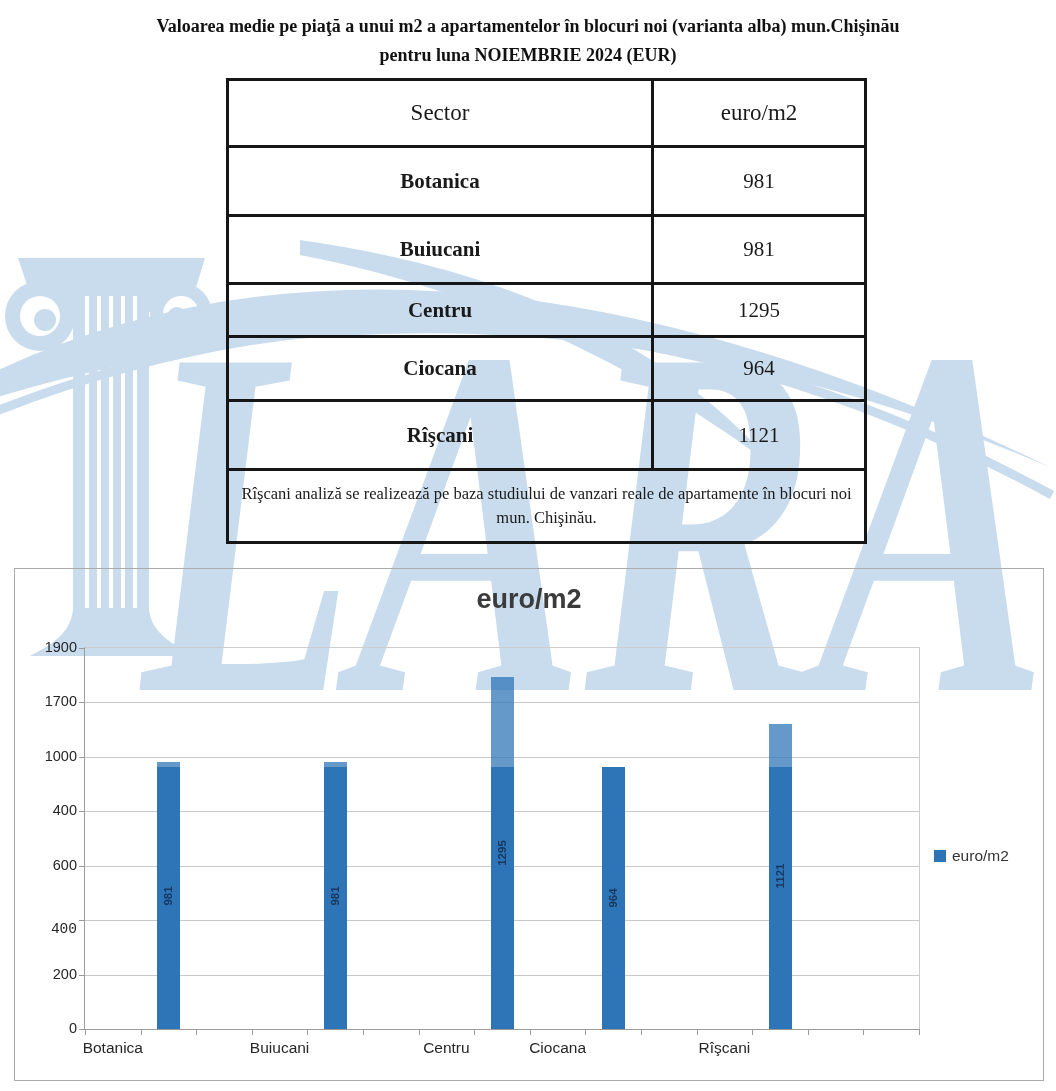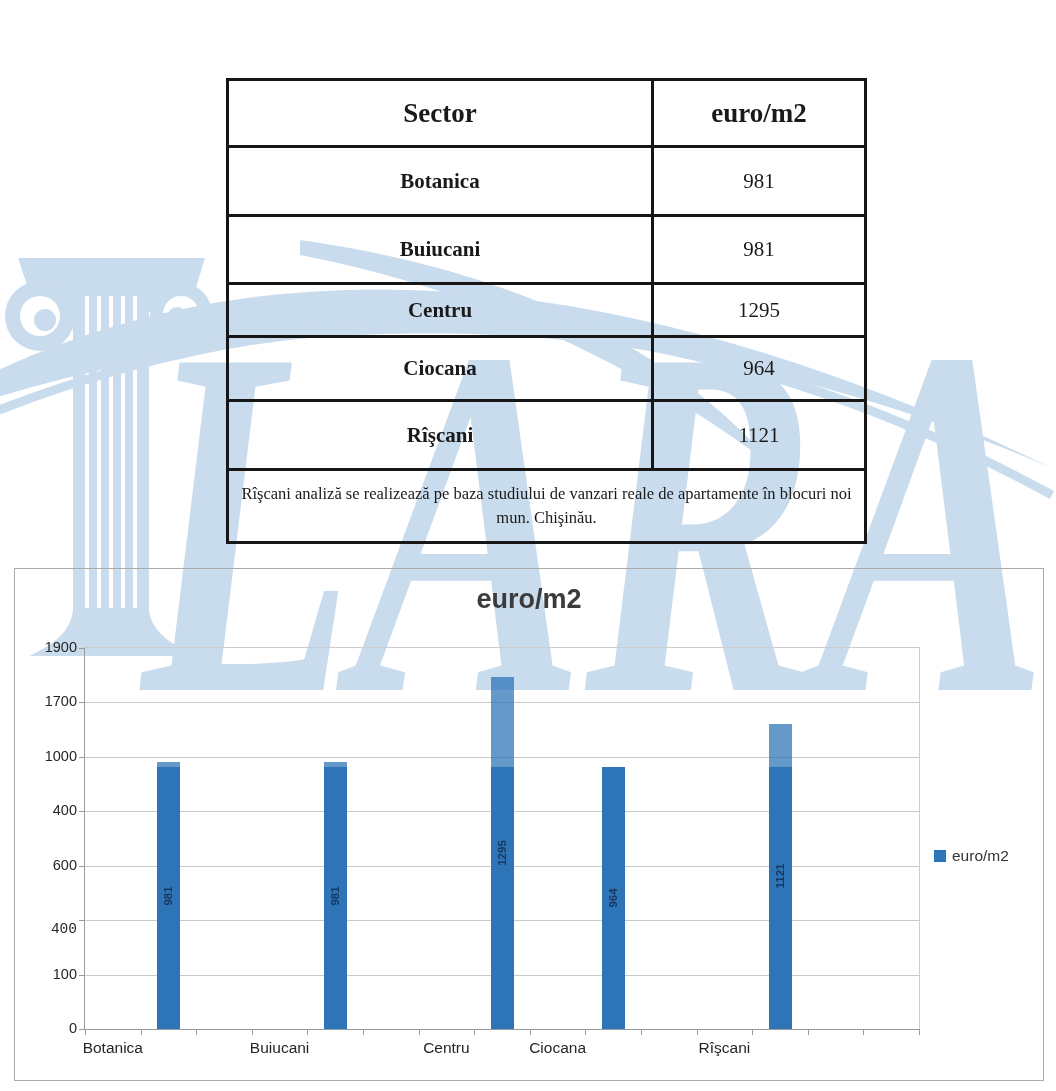--- a/index.html
+++ b/index.html
@@ -9,21 +9,21 @@
   #watermark{position:absolute;left:0;top:0;width:1056px;height:1091px;z-index:1;pointer-events:none;}
   
   #doc-title{position:absolute;left:0;top:12px;width:1056px;z-index:2;text-align:center;
              font-weight:bold;font-size:18px;line-height:29px;color:#111;}
   
   #sector-table{position:absolute;left:226px;top:78px;z-index:2;border-collapse:collapse;
                 table-layout:fixed;width:631px;background:transparent;}
   #sector-table td{border:3px solid #161616;text-align:center;vertical-align:middle;background:transparent;}
   td.col-sector{width:420px;}
   td.col-value{width:208px;}
-  .hdr td{height:62px;font-weight:bold;font-size:27px;}
+  .hdr td{height:62px;font-weight:normal;font-size:23px;}
   .r0 td{height:64px;} .r1 td{height:63px;} .r2 td{height:48px;} .r3 td{height:59px;} .r4 td{height:64px;}
   td.sector-name{font-weight:bold;font-size:21px;}
   td.sector-value{font-size:21px;}
   td.footnote{height:62px;font-size:16.5px;line-height:24px;padding:4px 10px;}
   
   #chart{position:absolute;left:14px;top:568px;width:1028px;height:511px;z-index:2;
          border:1px solid #ababab;background:transparent;
          font-family:"Liberation Sans",sans-serif;color:#262626;}
   #chart-title{position:absolute;left:0;top:15px;width:100%;text-align:center;
                font-size:27px;font-weight:bold;color:#3b3b3b;}
@@ -75,20 +75,24 @@
       <g>
         <path d="M-6 372 Q 430 168 1052 468 Q 520 240 -6 398 Z"></path>
         <path d="M300 240 Q 620 285 778 470 Q 560 305 300 255 Z"></path>
         <path d="M-6 412 Q 520 205 1052 495" fill="none" stroke="#C9DCEE" stroke-width="9"></path>
       </g>
 
       <text x="142" y="690" textLength="906" lengthAdjust="spacingAndGlyphs" font-family="'Liberation Serif',serif" font-style="italic" font-weight="bold" font-size="500">LARA</text>
     </g>
   </svg>
 
+  <div id="doc-title">
+    <div>Valoarea medie pe piaţă a unui m2 a apartamentelor în blocuri noi (varianta alba) mun.Chişinău</div>
+    <div>pentru luna NOIEMBRIE 2024 (EUR)</div>
+  </div>
 
   <table id="sector-table">
     <tbody>
         <tr class="hdr">
       <td class="col-sector">Sector</td>
       <td class="col-value">euro/m2</td>
     </tr>
     <tr class="r0">
       <td class="sector-name">Botanica</td>
       <td class="sector-value">981</td>
@@ -115,21 +119,21 @@
   </tbody>
     </table>
 
   <div id="chart">
     <div id="chart-title">euro/m2</div>
     <div id="plot">
         <div class="ytick" style="top: 381px;"></div>
         <div class="ylabel" style="top: 372px;">0</div>
         <div class="gridline" style="top: 326.571px;"></div>
         <div class="ytick" style="top: 326.571px;"></div>
-        <div class="ylabel" style="top: 317.571px;">100</div>
+        <div class="ylabel" style="top: 317.571px;">200</div>
         <div class="gridline" style="top: 272.143px;"></div>
         <div class="ytick" style="top: 272.143px;"></div>
         <div class="ylabel" style="top: 273px; font-family: Liberation Mono, monospace;">400</div>
         <div class="gridline" style="top: 217.714px;"></div>
         <div class="ytick" style="top: 217.714px;"></div>
         <div class="ylabel" style="top: 208.714px;">600</div>
         <div class="gridline" style="top: 163.286px;"></div>
         <div class="ytick" style="top: 163.286px;"></div>
         <div class="ylabel" style="top: 154.286px;">400</div>
         <div class="gridline" style="top: 108.857px;"></div>

